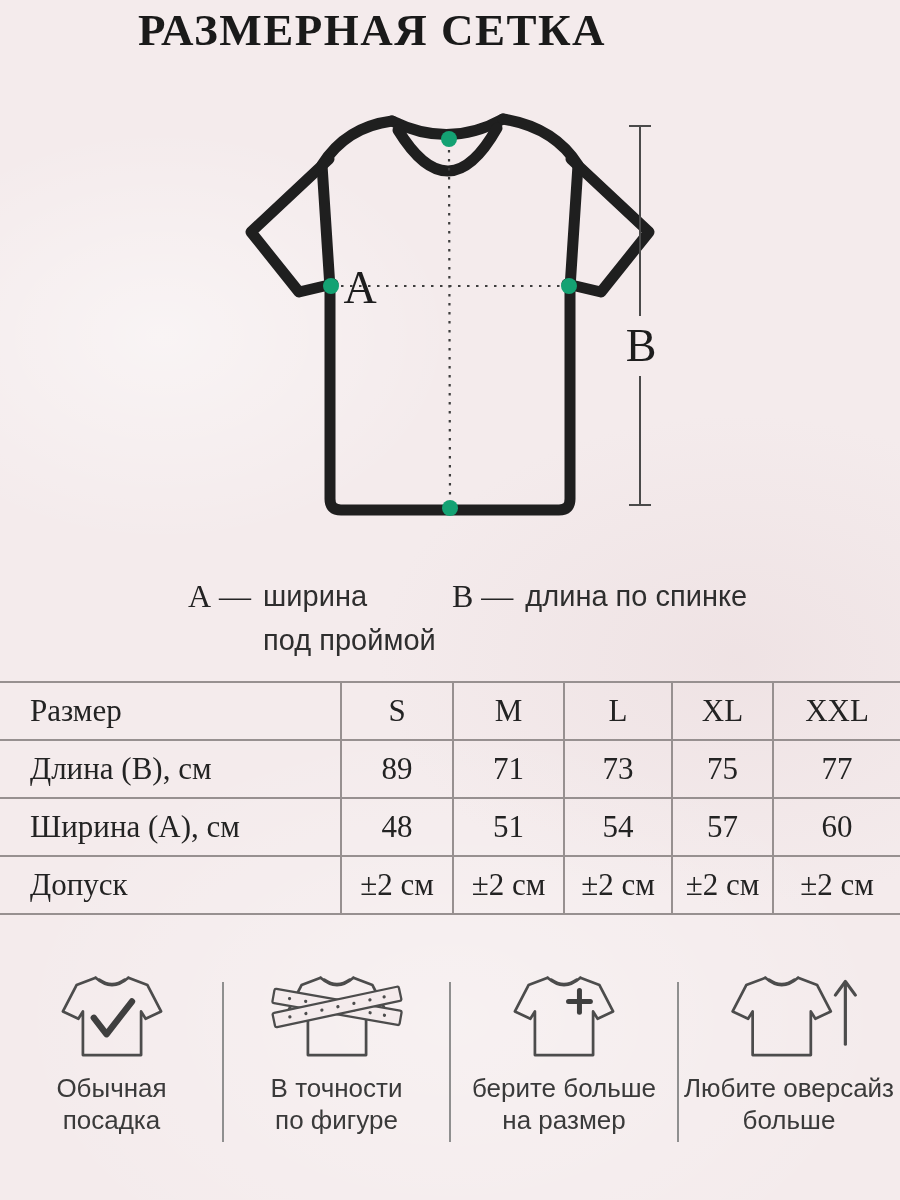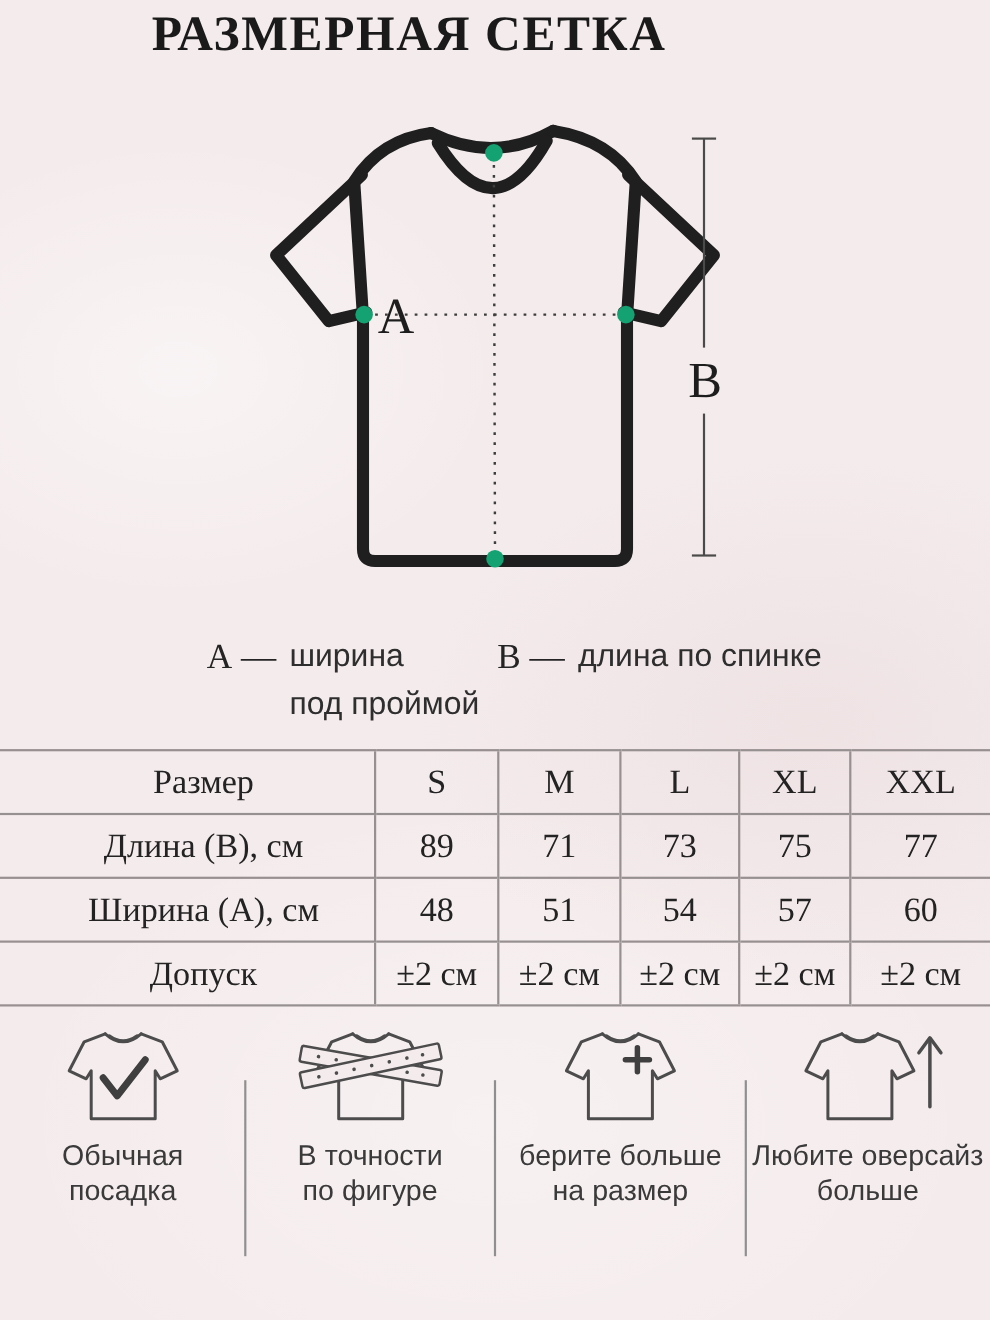--- a/index.html
+++ b/index.html
@@ -29,24 +29,24 @@
   }
   .legend-text{font-size:29px;color:#2e2e2e;line-height:44px;}
   
   .size-table{position:absolute;top:681px;left:0;width:900px;border-collapse:collapse;table-layout:fixed;}
   .size-table td{
     height:56px;vertical-align:middle;text-align:center;
     font-family:"Liberation Serif",serif;font-size:31px;color:#232323;
     border-top:2px solid #979090;padding:0;
   }
   .size-table tr:last-child td{border-bottom:2px solid #979090;}
-  .size-table td.rowlabel{text-align:center;padding-left:30px;}
+  .size-table td.rowlabel{text-align:left;padding-left:30px;}
   .size-table td.val{border-left:2px solid #979090;}
   
-  .fit-guide{position:absolute;top:920px;left:0;width:900px;display:grid;grid-template-columns:223px 227px 228px 222px;}
+  .fit-guide{position:absolute;top:958px;left:0;width:900px;display:grid;grid-template-columns:223px 227px 228px 222px;}
   .fit-item{display:flex;flex-direction:column;align-items:center;}
   .fit-icon{display:block;margin-top:8px;}
   .fit-caption{margin-top:6px;text-align:center;}
   .fit-caption .cap-line{font-size:26px;line-height:32px;color:#3a3a3a;white-space:nowrap;}
   .guide-divider{position:absolute;width:2px;background:#8f8f8f;top:982px;height:160px;}
 </style>
 </head>
 <body>
 
 <div class="title">РАЗМЕРНАЯ СЕТКА</div>

